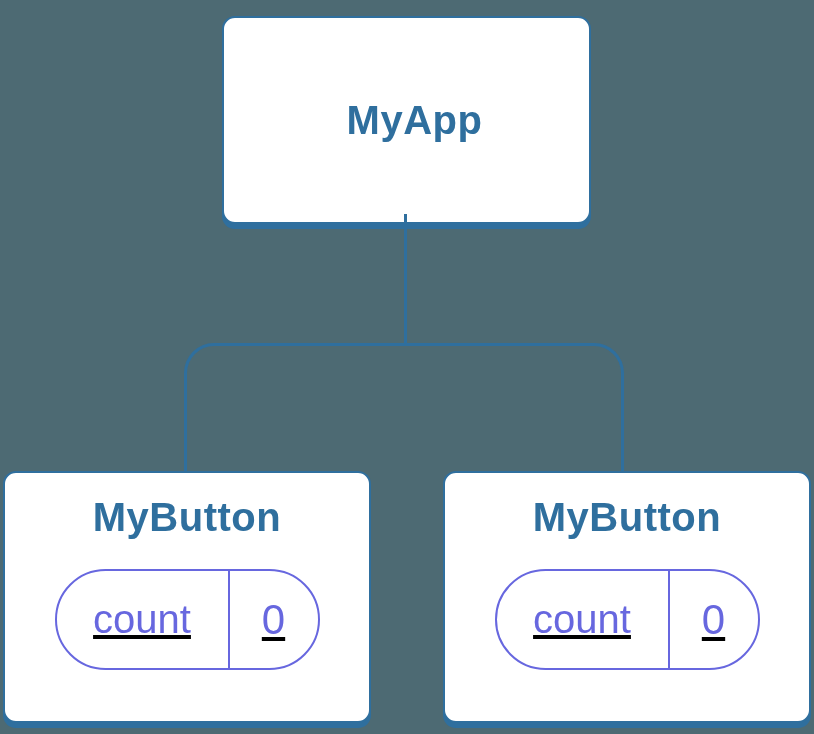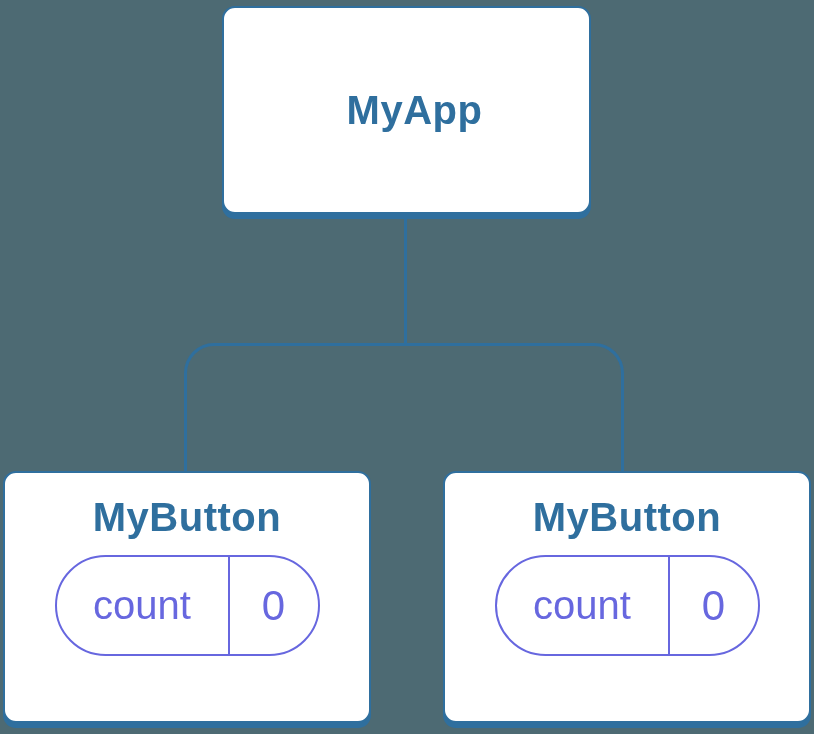--- a/index.html
+++ b/index.html
@@ -27,21 +27,21 @@
     background: var(--box-bg);
     border: 2px solid var(--line-blue);
     border-radius: 13px;
     box-shadow: 0 5px 0 var(--line-blue);
     display: flex;
     flex-direction: column;
     align-items: center;
   }
   .node-root {
     left: 222px;
-    top: 6px;
+    top: 16px;
     width: 369px;
     height: 208px;
     justify-content: center;
     padding-left: 16px;
   }
   .node-child {
     top: 471px;
     width: 368px;
     height: 252px;
     padding-top: 20px;
@@ -67,29 +67,30 @@
     position: absolute;
     left: 184px;
     top: 343px;
     width: 440px;
     height: 128px;
     border: 3px solid var(--line-blue);
     border-bottom: none;
     border-radius: 30px 30px 0 0;
   }
   .pill {
-    margin-top: 14px;
+    margin-top: 28px;
     width: 265px;
     height: 101px;
     border: 2px solid var(--pill-purple);
     border-radius: 51px;
     display: flex;
     align-items: stretch;
     overflow: hidden;
     background: var(--box-bg);
+    text-decoration: underline;
   }
   .pill-name {
     flex: 0 0 173px;
     display: flex;
     align-items: center;
     justify-content: center;
     color: var(--pill-purple);
     font-size: 40px;
     font-weight: 400;
     border-right: 2px solid var(--pill-purple);

